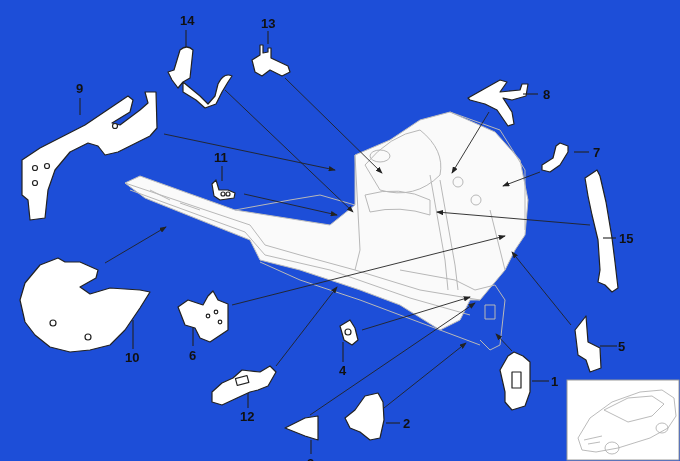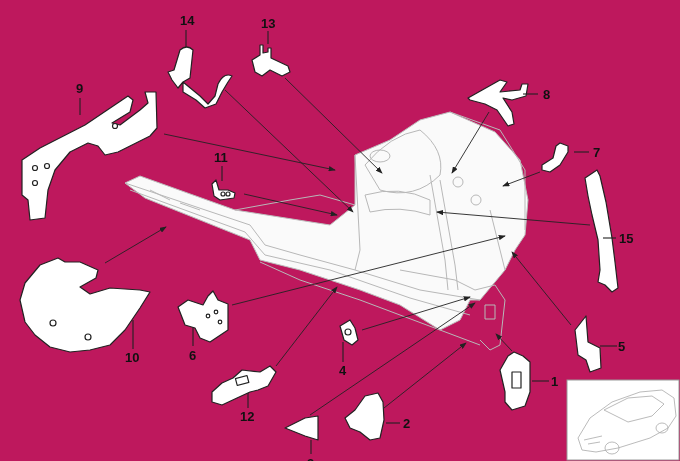--- a/index.html
+++ b/index.html
@@ -1,16 +1,16 @@
 <!DOCTYPE html>
 <html><head>
 <meta charset="utf-8">
 <style>
   html,body{margin:0;padding:0;background:#ffffff;}
-  #stage{position:relative;width:680px;height:461px;overflow:hidden;background:#be185d;font-family:"Liberation Sans",sans-serif;}
+  #stage{position:relative;width:680px;height:461px;overflow:hidden;background:#1d4ed8;font-family:"Liberation Sans",sans-serif;}
   svg{position:absolute;left:0;top:0;}
   .part{fill:#fff;stroke:#222;stroke-width:1.2;stroke-linejoin:round;}
   .frame{fill:none;stroke:#b8b8b8;stroke-width:1;stroke-linejoin:round;}
   .frame-fill{fill:#fafafa;stroke:#bdbdbd;stroke-width:1;}
   .leader{stroke:#222;stroke-width:0.9;fill:none;}
   .tick{stroke:#222;stroke-width:1.1;}
   .label{font-family:"Liberation Sans",sans-serif;font-weight:bold;font-size:13px;fill:#111;}
   .thumb-box{fill:#fff;stroke:#9a9a9a;stroke-width:1;}
   .thumb-car{fill:none;stroke:#aaa;stroke-width:0.8;}
   .wm{font-family:"Liberation Sans",sans-serif;font-size:8px;fill:#ececec;}

